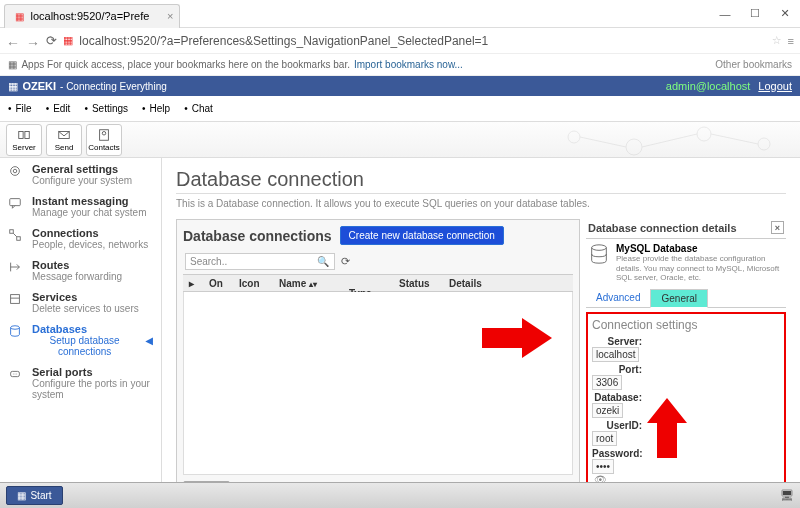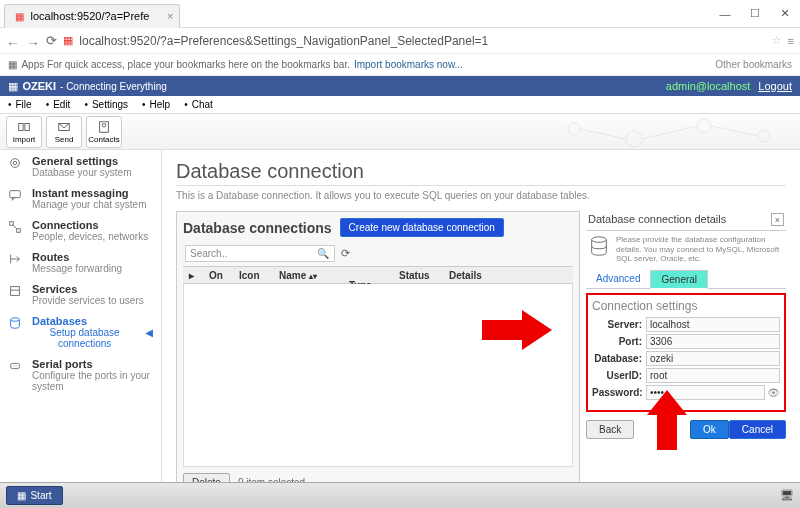--- a/index.html
+++ b/index.html
@@ -15,21 +15,21 @@
 .url { flex: 1; color: #555; font-size: 12px; }
 .bookmarkbar { height: 22px; display: flex; align-items: center; padding: 0 8px; font-size: 10px; color: #666; border-bottom: 1px solid #eee; gap: 4px; }
 .bookmarkbar .link { color: #2a6496; }
 .bookmarkbar .right { margin-left: auto; color: #888; }
 .topbar { height: 20px; background: #3b5998; color: #fff; display: flex; align-items: center; padding: 0 8px; font-size: 11px; }
 .topbar .brand { font-weight: bold; }
 .topbar .tagline { margin-left: 4px; font-size: 10px; }
 .topbar .right { margin-left: auto; display: flex; gap: 8px; }
 .topbar .user { color: #7fff7f; }
 .topbar .logout { color: #fff; text-decoration: underline; }
-.menubar { height: 18px; display: flex; align-items: center; padding: 0 4px; font-size: 10px; border-bottom: 1px solid #ddd; gap: 2px; }
+.menubar { height: 26px; display: flex; align-items: center; padding: 0 4px; font-size: 10px; border-bottom: 1px solid #ddd; gap: 2px; }
 .menubar span { padding: 0 4px; }
 .toolbar { height: 36px; display: flex; align-items: center; padding: 2px 6px; gap: 4px; border-bottom: 1px solid #ddd; background: linear-gradient(#fdfdfd, #f3f3f3); }
 .tbtn { width: 36px; height: 32px; border: 1px solid #ccc; border-radius: 3px; display: flex; flex-direction: column; align-items: center; justify-content: center; font-size: 8px; background: #fff; gap: 1px; }
 .tbtn svg { width: 14px; height: 14px; }
 .decor { margin-left: auto; opacity: 0.15; height: 36px; overflow: hidden; }
 .mainwrap { display: flex; height: 358px; }
 .sidebar { width: 162px; border-right: 1px solid #ddd; padding-top: 2px; }
 .sideitem { display: flex; padding: 3px 8px 6px 8px; gap: 8px; }
 .sideitem.active .title { color: #2a6fd6; }
 .sideitem.active .sub { color: #2a6fd6; text-align: center; }
@@ -58,33 +58,33 @@
 .th-on { width: 30px; }
 .th-icon { width: 40px; }
 .th-name { width: 70px; }
 .th-type { width: 50px; margin-top: 20px; }
 .th-status { width: 50px; }
 .th-details { width: 50px; }
 .tablebody { flex: 1; background: #fff; border: 1px solid #ddd; border-top: none; }
 .panelfoot { display: flex; align-items: center; gap: 8px; padding-top: 6px; }
 .panelfoot .status { font-size: 10px; color: #666; }
 .rightpanel { width: 200px; }
-.detailshead { display: flex; align-items: flex-start; font-size: 11px; font-weight: normal; color: #444; padding: 2px 2px 4px 2px; border-bottom: 1px solid #ccc; }
+.detailshead { display: flex; align-items: center; font-size: 11px; font-weight: bold; color: #444; padding: 2px 2px 4px 2px; border-bottom: 1px solid #ccc; }
 .detailshead .x { margin-left: auto; border: 1px solid #aaa; width: 13px; height: 13px; font-size: 9px; display: flex; align-items: center; justify-content: center; color: #666; }
 .dbinfo { display: flex; gap: 6px; padding: 4px 2px; }
 .dbicon { width: 24px; color: #666; }
 .dbicon svg { width: 22px; height: 22px; }
 .dbtext .dbtitle { font-size: 10px; font-weight: bold; }
 .dbtext .dbdesc { font-size: 8px; color: #888; line-height: 1.2; }
 .tabs { display: flex; border-bottom: 1px solid #ccc; font-size: 10px; margin-top: 2px; }
 .tabitem { padding: 3px 10px; color: #2a6fd6; }
 .tabitem.active { border: 1px solid #ccc; border-bottom: 1px solid #fff; background: #5eead4; margin-bottom: -1px; color: #333; }
 .redbox { border: 2px solid #e00; padding: 4px 4px 8px 4px; margin-top: 4px; }
 .fieldsetlabel { font-size: 12px; color: #888; margin-bottom: 4px; }
-.formrow { display: flex; align-items: center; margin-bottom: 2px; font-size: 10px; }
+.formrow { display: flex; align-items: flex-start; margin-bottom: 2px; font-size: 10px; flex-direction: column; }
 .formrow label { width: 54px; text-align: right; padding-right: 4px; font-weight: bold; color: #333; }
 .formrow .inp { flex: 1; border: 1px solid #ccc; background: #fafafa; padding: 1px 3px; height: 15px; font-size: 10px; color: #333; }
 .eye { color: #888; margin-left: 2px; }
 .btnrow { display: flex; margin-top: 8px; }
 .btnrow .btn { flex: none; padding: 3px 12px; }
 .btnrow .spacer { flex: 1; }
 .redarrow { position: absolute; fill: #e00; }
 .arrow1 { left: 320px; top: 160px; }
 .arrow2 { left: 485px; top: 240px; }
 .startbar { position: absolute; bottom: 0; left: 0; right: 0; height: 26px; background: linear-gradient(#e8e8e8, #d0d0d0); border-top: 1px solid #aaa; display: flex; align-items: center; padding: 0 6px; }
@@ -141,21 +141,21 @@
   <span>•<span>Help</span></span>
   <span>•<span>Chat</span></span>
 </div>
 
 <div class="toolbar">
   <div class="tbtn">
     <svg viewBox="0 0 16 16">
         <rect x="2" y="4" width="5" height="8" fill="none" stroke="#555"></rect>
         <rect x="9" y="4" width="5" height="8" fill="none" stroke="#555"></rect>
       </svg>
-    <span>Import</span>
+    <span>Server</span>
   </div>
   <div class="tbtn">
     <svg viewBox="0 0 16 16">
         <rect x="2" y="4" width="12" height="8" fill="none" stroke="#555"></rect>
         <path d="M2 4 L8 9 L14 4" fill="none" stroke="#555"></path>
       </svg>
     <span>Send</span>
   </div>
   <div class="tbtn">
     <svg viewBox="0 0 16 16">
@@ -183,21 +183,21 @@
   <div class="sidebar">
     <div class="sideitem">
       <div class="sideicon">
           <svg viewBox="0 0 16 16">
             <circle cx="8" cy="8" r="5" fill="none" stroke="currentColor"></circle>
             <circle cx="8" cy="8" r="2" fill="none" stroke="currentColor"></circle>
           </svg>
         </div>
       <div class="sidetext">
           <div class="title">General settings</div>
-          <div class="sub">Database your system</div>
+          <div class="sub">Configure your system</div>
         </div>
     </div>
     <div class="sideitem">
       <div class="sideicon">
           <svg viewBox="0 0 16 16">
             <rect x="2" y="3" width="12" height="8" rx="1" fill="none" stroke="currentColor"></rect>
             <path d="M5 11 L5 14 L8 11" fill="none" stroke="currentColor"></path>
           </svg>
         </div>
       <div class="sidetext">
@@ -231,21 +231,21 @@
     </div>
     <div class="sideitem">
       <div class="sideicon">
           <svg viewBox="0 0 16 16">
             <rect x="3" y="3" width="10" height="10" fill="none" stroke="currentColor"></rect>
             <line x1="3" y1="7" x2="13" y2="7" stroke="currentColor"></line>
           </svg>
         </div>
       <div class="sidetext">
           <div class="title">Services</div>
-          <div class="sub">Provide services to users</div>
+          <div class="sub">Delete services to users</div>
         </div>
     </div>
     <div class="sideitem active">
       <div class="sideicon" style="color:#2a6fd6;">
           <svg viewBox="0 0 16 16">
             <ellipse cx="8" cy="4" rx="5" ry="2" fill="none" stroke="currentColor"></ellipse>
             <path d="M3 4 L3 12 Q3 14 8 14 Q13 14 13 12 L13 4" fill="none" stroke="currentColor"></path>
           </svg>
         </div>
       <div class="sidetext">
@@ -308,20 +308,21 @@
           <span>Database connection details</span>
           <span class="x">×</span>
         </div>
         <div class="dbinfo">
           <div class="dbicon"><svg viewBox="0 0 24 24">
                 <ellipse cx="12" cy="5" rx="8" ry="3" fill="none" stroke="currentColor"></ellipse>
                 <path d="M4 5 L4 19 Q4 22 12 22 Q20 22 20 19 L20 5" fill="none" stroke="currentColor"></path>
                 <path d="M4 12 Q4 15 12 15 Q20 15 20 12" fill="none" stroke="currentColor"></path>
               </svg></div>
           <div class="dbtext">
+            <div class="dbtitle">MySQL Database</div>
             <div class="dbdesc">Please provide the database configuration details. You may connect to MySQL, Microsoft SQL server, Oracle, etc.</div>
           </div>
         </div>
         <div class="tabs">
           <div class="tabitem">Advanced</div>
           <div class="tabitem active">General</div>
         </div>
         <div class="redbox">
           <div class="fieldsetlabel">Connection settings</div>
           <div class="formrow">

